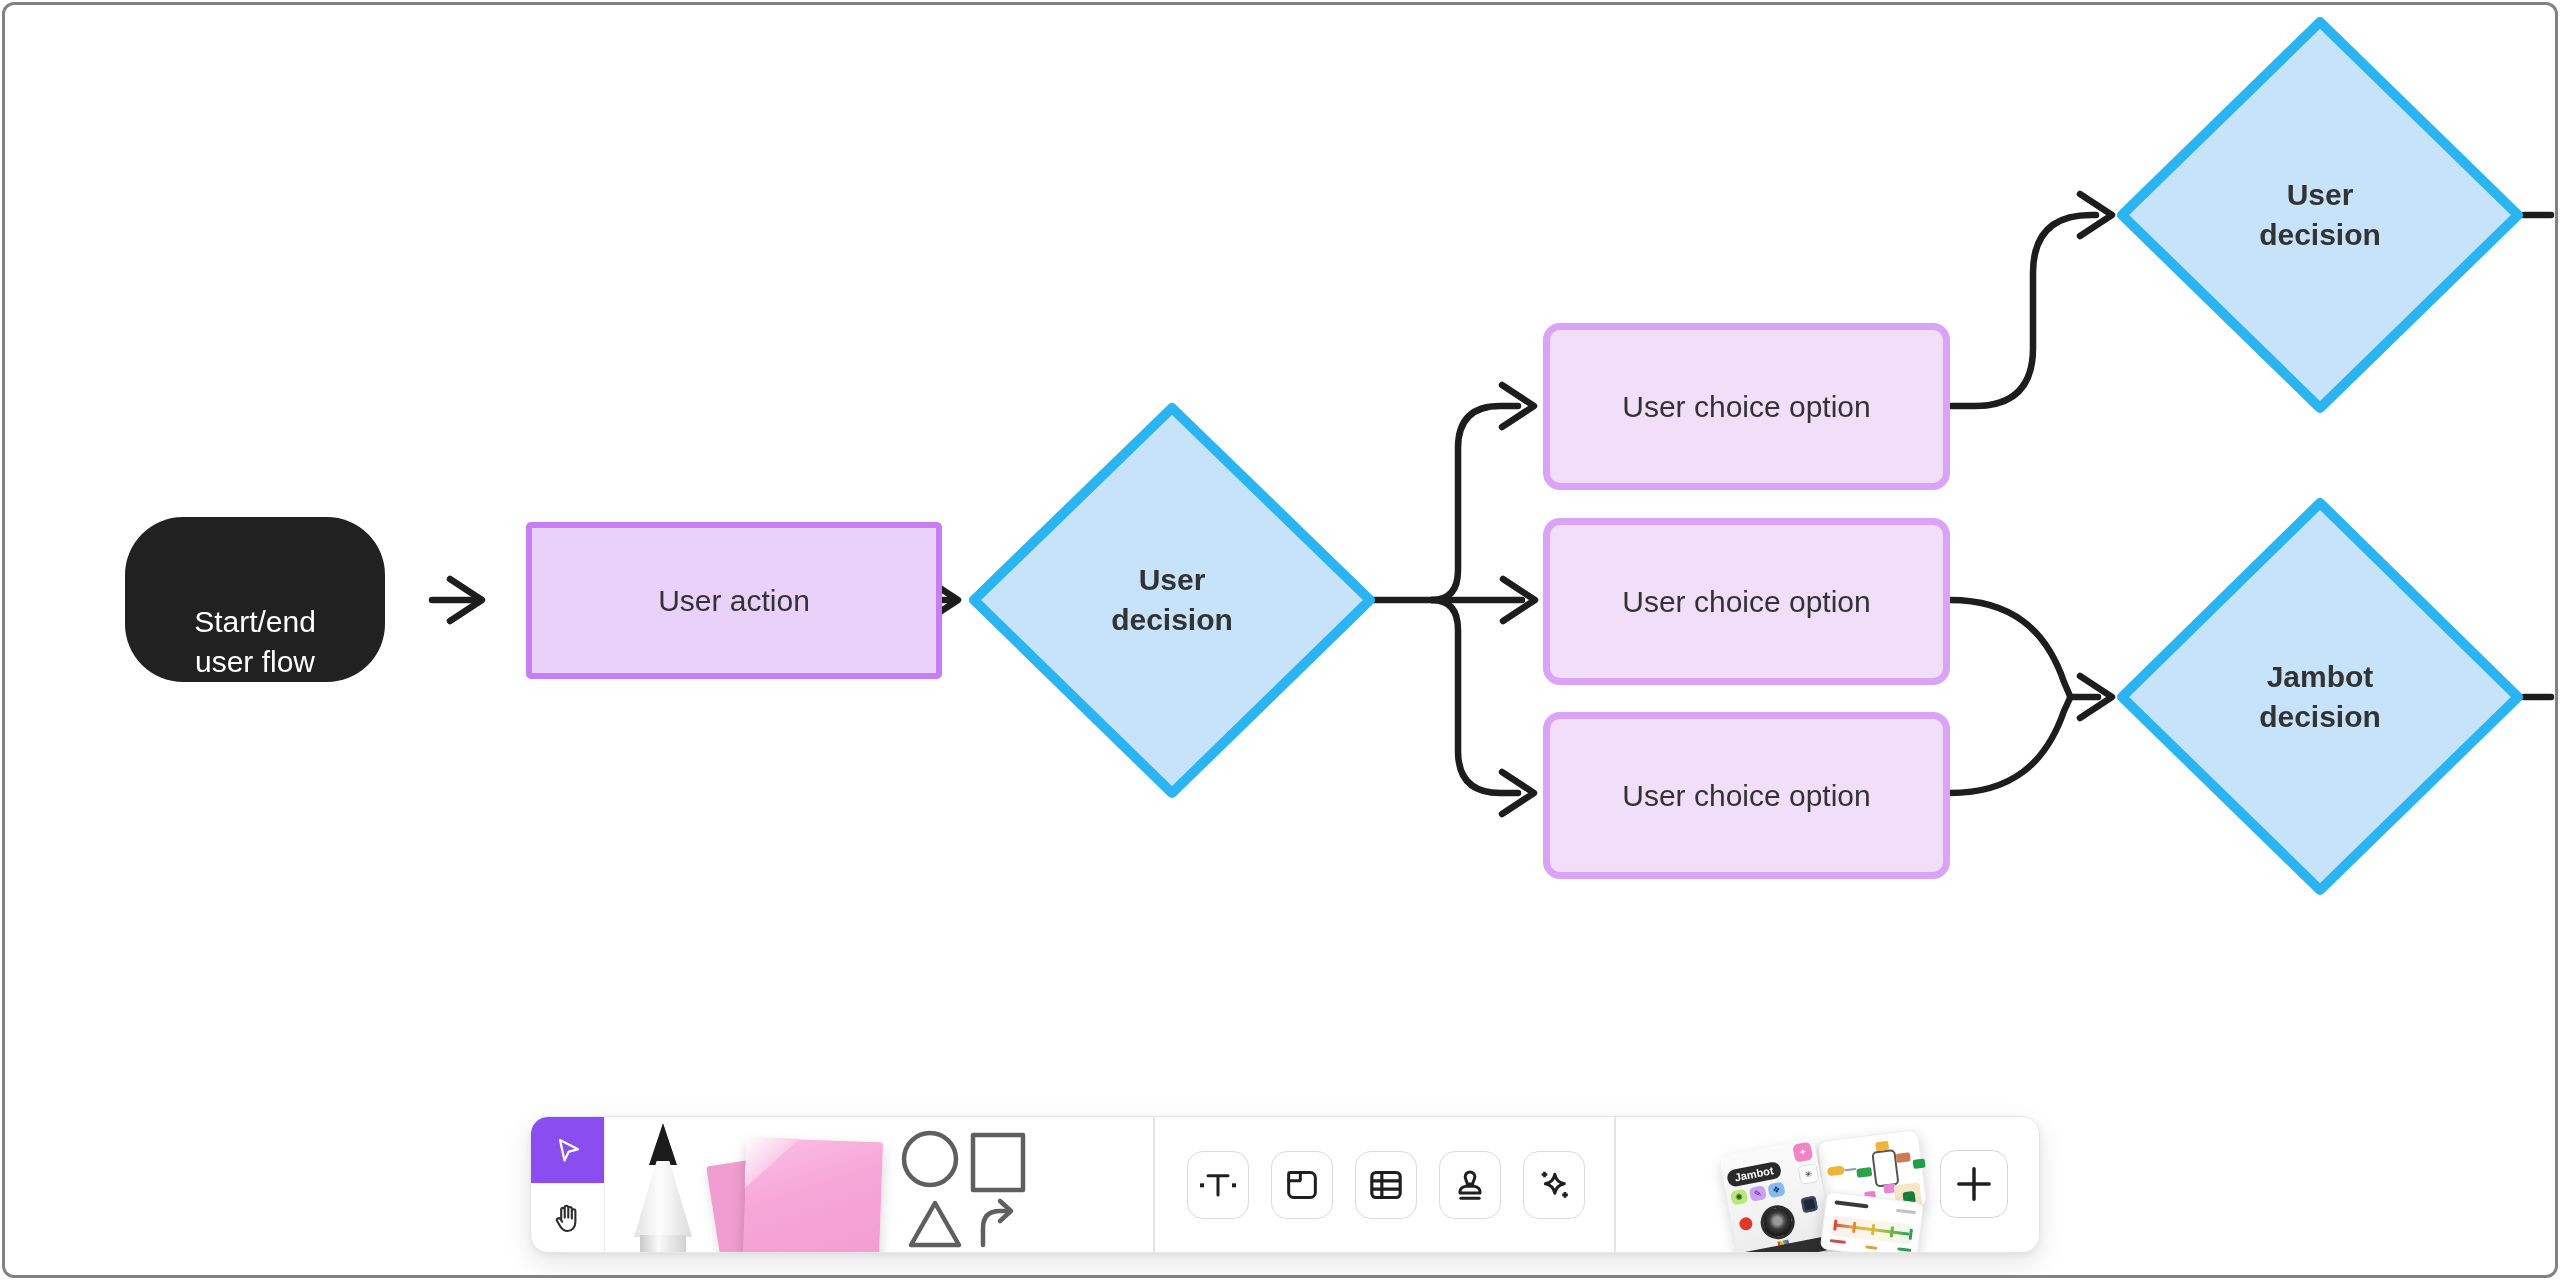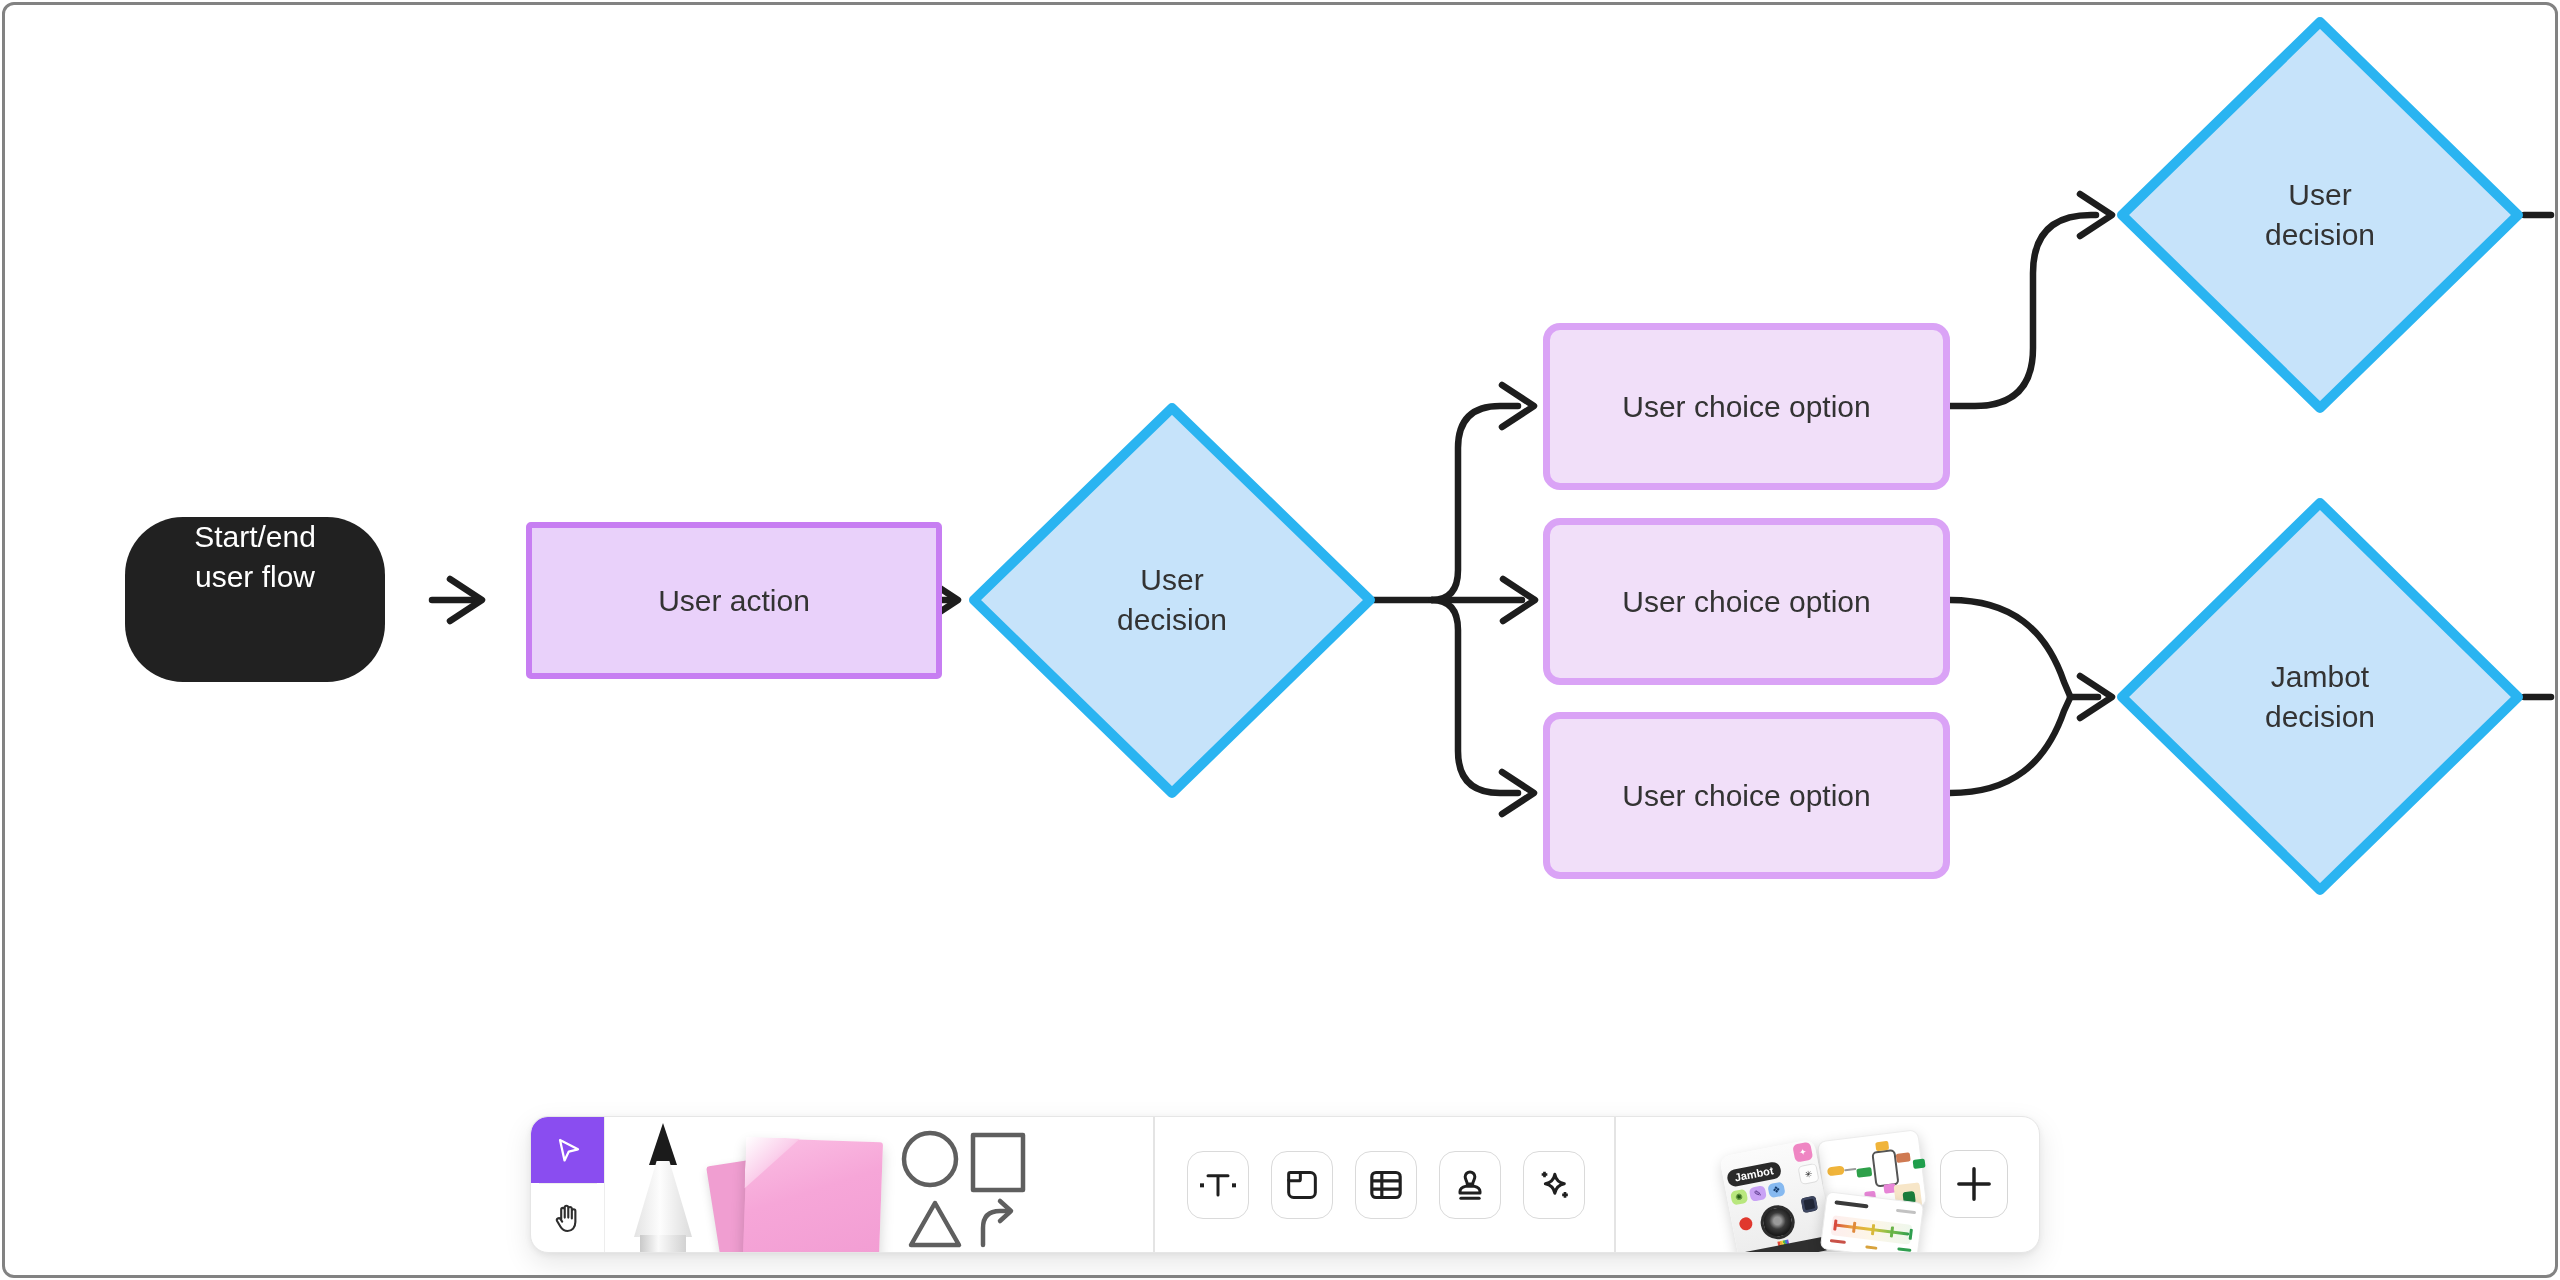--- a/index.html
+++ b/index.html
@@ -3,30 +3,30 @@
 <meta charset="utf-8">
 <style>
   html,body{margin:0;padding:0;background:#c9c9c9;}
   .stage{position:relative;width:2560px;height:1280px;background:#fff;overflow:hidden;
          font-family:"Liberation Sans",sans-serif;}
   .frame{position:absolute;inset:2px;border:3px solid #828282;border-radius:12px;pointer-events:none;z-index:50;}
 
   
   .node-label{font-size:30px;line-height:40px;color:var(--c-label-text,#333);white-space:pre-line;text-align:center;}
   .terminator{position:absolute;left:125px;top:517px;width:260px;height:165px;border-radius:58px;
-      background:var(--c-terminator-fill,#212121);display:flex;align-items:flex-start;justify-content:center;}
+      background:var(--c-terminator-fill,#212121);display:flex;align-items:flex-end;justify-content:center;}
   .terminator .node-label{color:var(--c-terminator-text,#fff);}
   .process{position:absolute;left:487px;top:522px;width:416px;height:157px;box-sizing:border-box;
       background:var(--c-process-fill,#e9d1fa);border:6px solid var(--c-process-stroke,#c77ef2);
       border-radius:5px;display:flex;align-items:center;justify-content:center;margin-left:39px;}
   .choice{position:absolute;left:1543px;width:407px;height:167px;box-sizing:border-box;
       background:var(--c-choice-fill,#f1dff9);border:7px solid var(--c-choice-stroke,#daa3f6);
       border-radius:17px;display:flex;align-items:center;justify-content:center;}
   .choice.a{top:323px;} .choice.b{top:518px;} .choice.c{top:712px;}
-  .diamond-label{position:absolute;width:260px;height:80px;display:flex;align-items:center;justify-content:center;}
+  .diamond-label{position:absolute;width:260px;height:80px;display:flex;align-items:center;justify-content:center;font-weight:bold;}
   svg.flow{position:absolute;left:0;top:0;z-index:1;}
   .node{z-index:2;}
 
   
   .toolbar{position:absolute;left:530px;top:1116px;width:1510px;height:137px;background:#fff;
       border:1.5px solid #e6e6e6;border-radius:18px;box-sizing:border-box;overflow:hidden;z-index:10;
       box-shadow:0 10px 28px rgba(0,0,0,.10),0 2px 6px rgba(0,0,0,.06);}
   .tb-sep{position:absolute;top:0;bottom:0;width:1.5px;background:#e4e4e4;}
   .tool-btn{position:absolute;display:flex;align-items:center;justify-content:center;background:transparent;border:none;padding:0;cursor:pointer;}
   .sel-col{position:absolute;left:0;top:0;width:74px;height:100%;}

